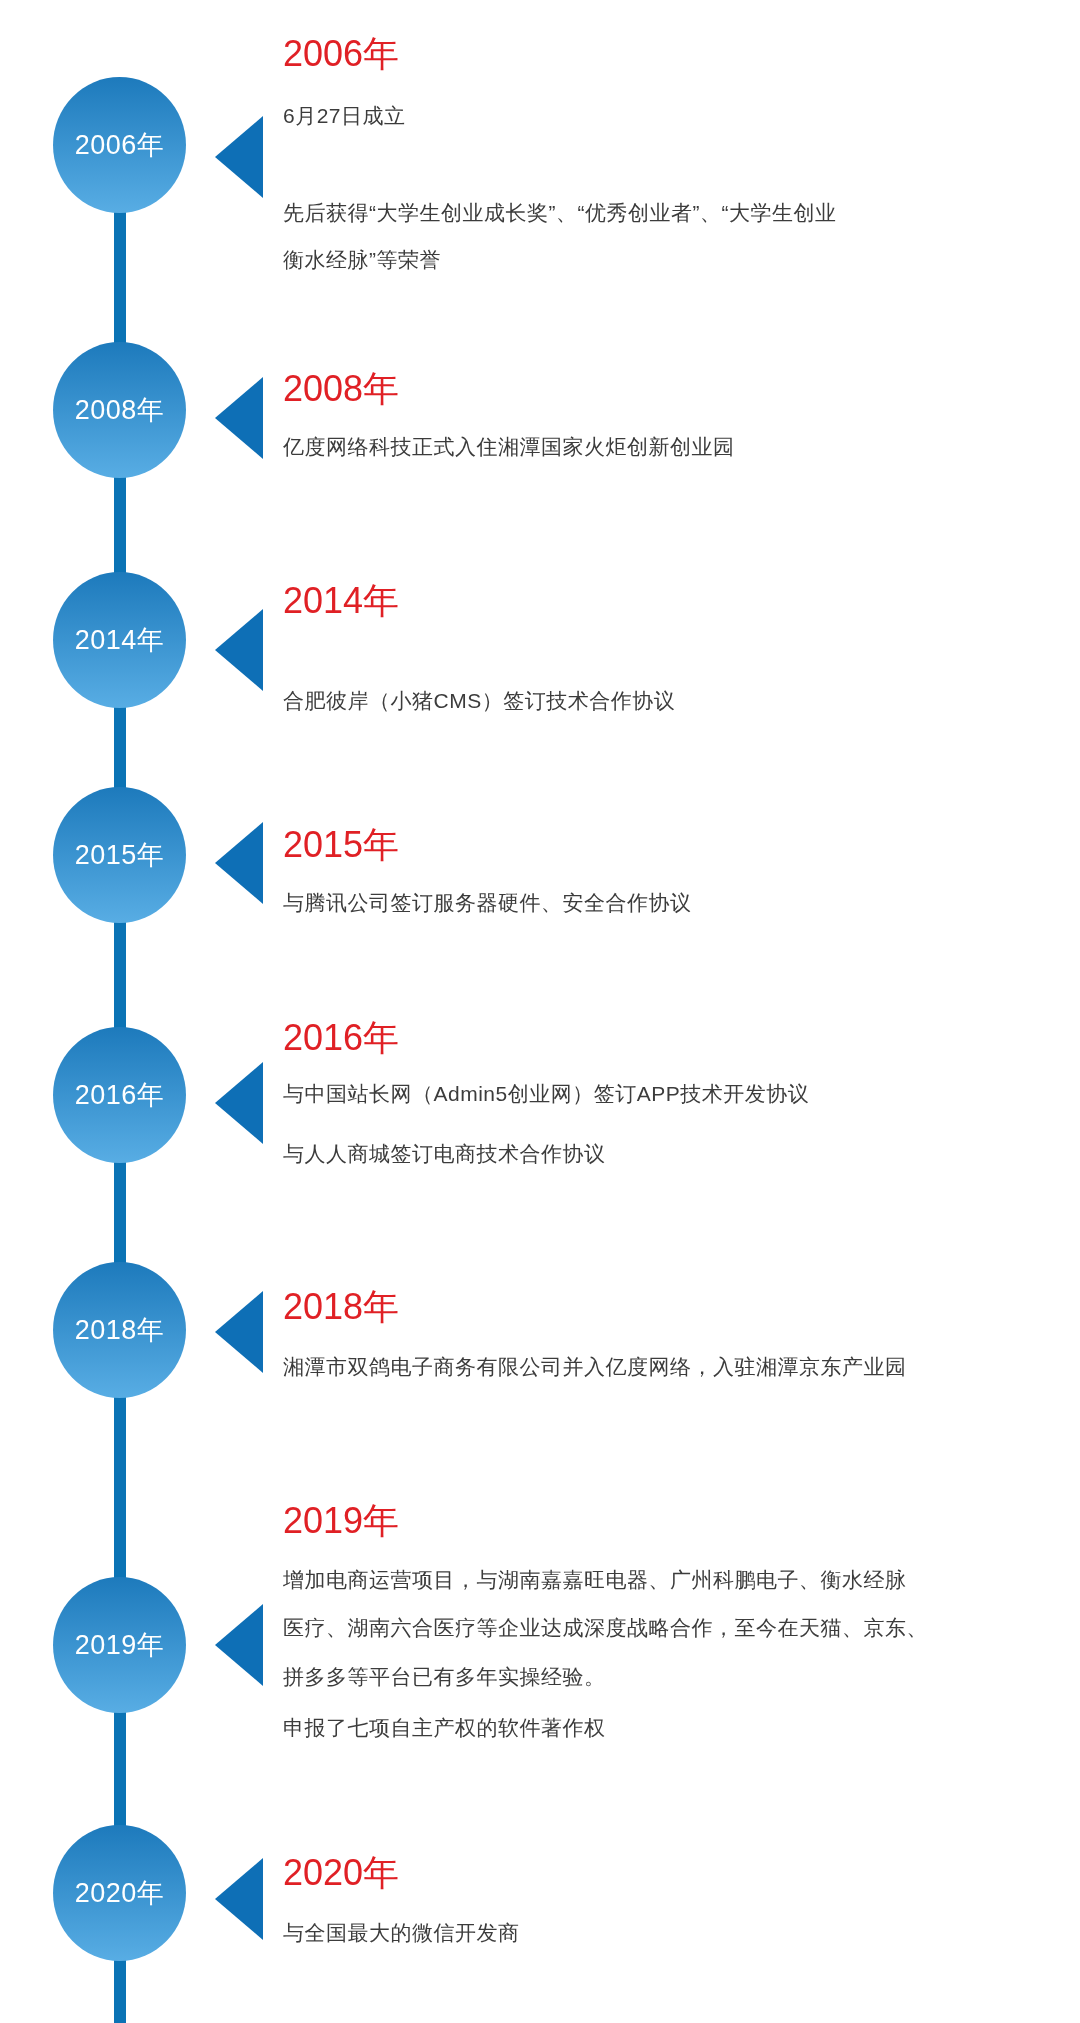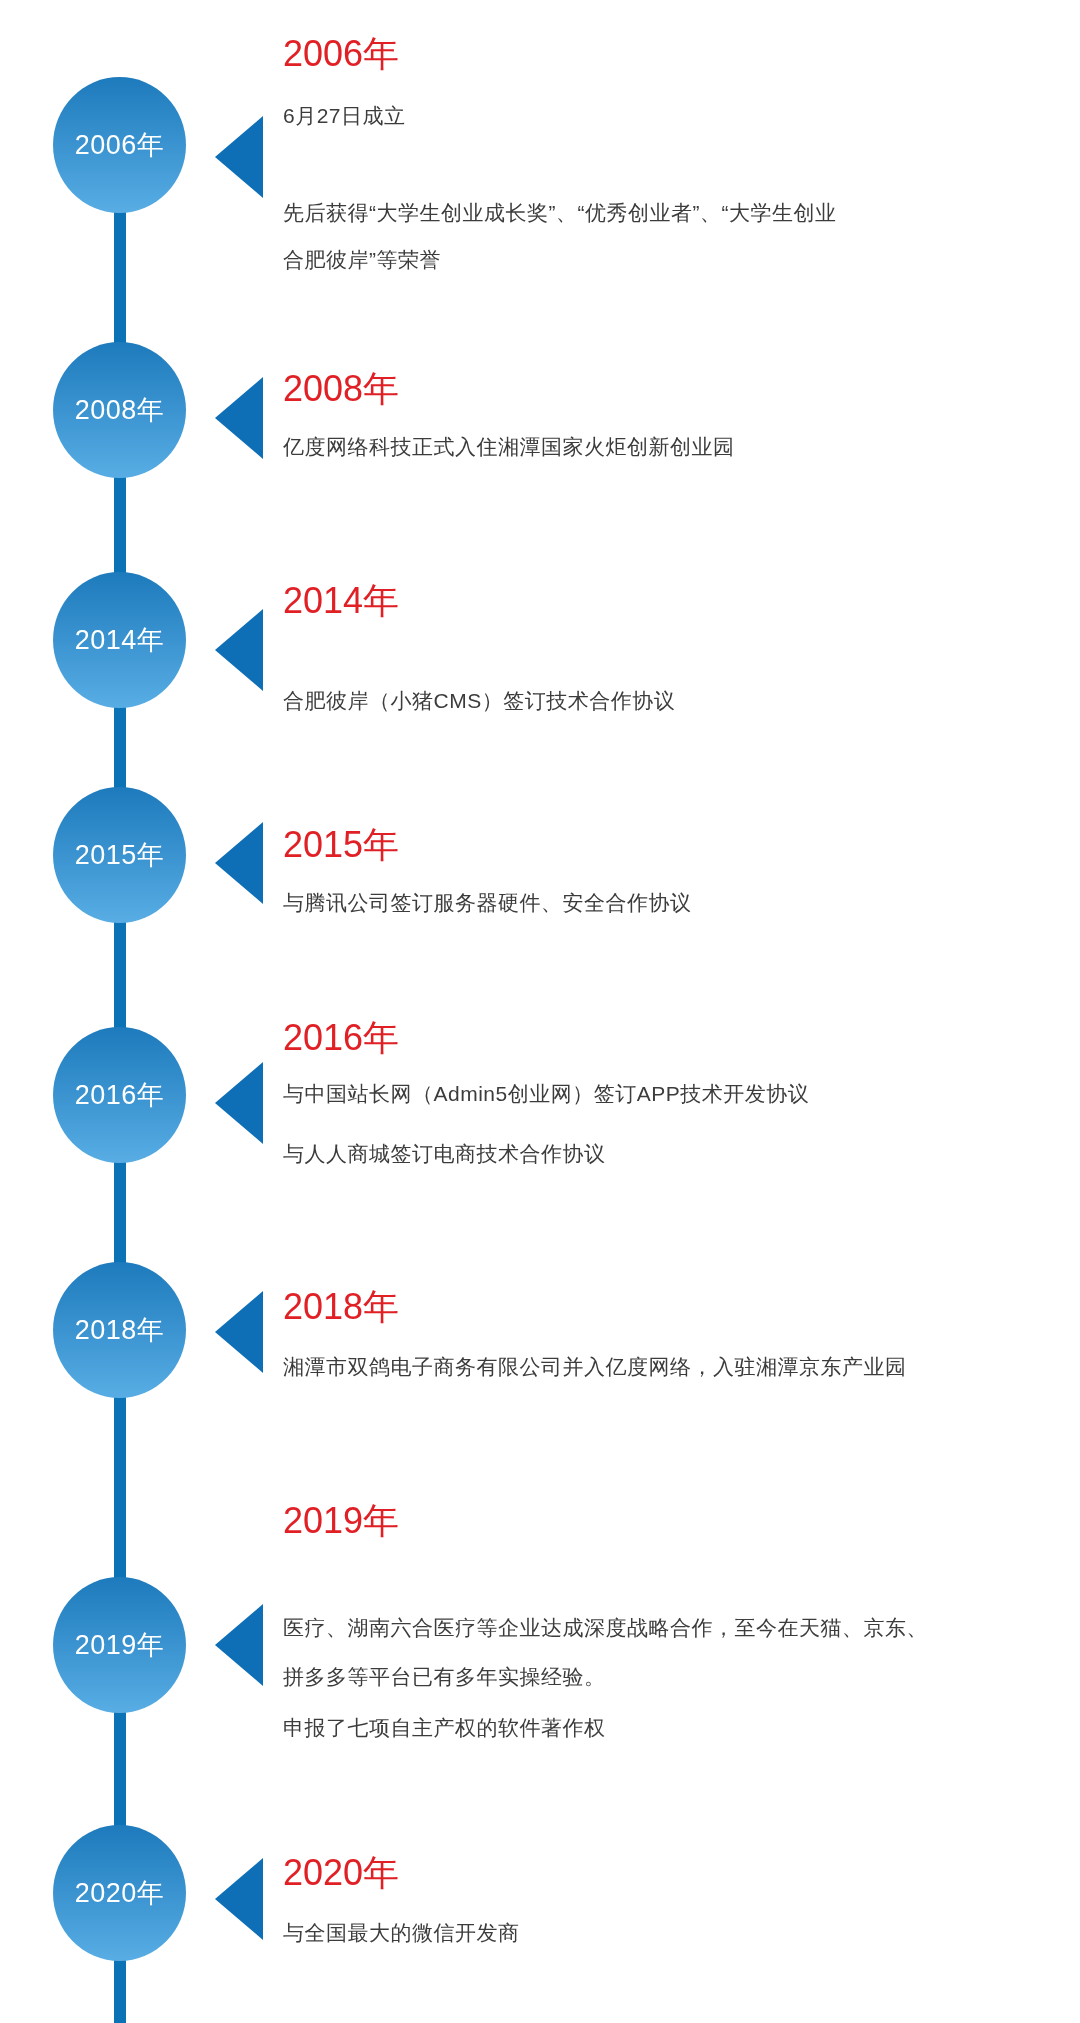--- a/index.html
+++ b/index.html
@@ -70,21 +70,21 @@
 
   <div class="stem"></div>
 
   <div class="circle" style="top:77px">
     <span>2006年</span>
   </div>
   <div class="tri" style="top:116px"></div>
   <div class="heading" style="top:33px">2006年</div>
   <div class="bodyline" style="top:99px">6月27日成立</div>
   <div class="bodyline" style="top:196px">先后获得“大学生创业成长奖”、“优秀创业者”、“大学生创业</div>
-  <div class="bodyline" style="top:243px">合肥彼岸”等荣誉</div>
+  <div class="bodyline" style="top:243px">衡水经脉”等荣誉</div>
 
   <div class="circle" style="top:342px">
     <span>2008年</span>
   </div>
   <div class="tri" style="top:377px"></div>
   <div class="heading" style="top:368px">2008年</div>
   <div class="bodyline" style="top:430px">亿度网络科技正式入住湘潭国家火炬创新创业园</div>
 
   <div class="circle" style="top:572px">
     <span>2014年</span>
@@ -113,20 +113,21 @@
   </div>
   <div class="tri" style="top:1291px"></div>
   <div class="heading" style="top:1286px">2018年</div>
   <div class="bodyline" style="top:1350px">湘潭市双鸽电子商务有限公司并入亿度网络，入驻湘潭京东产业园</div>
 
   <div class="circle" style="top:1577px">
     <span>2019年</span>
   </div>
   <div class="tri" style="top:1604px"></div>
   <div class="heading" style="top:1500px">2019年</div>
+  <div class="bodyline" style="top:1563px">增加电商运营项目，与湖南嘉嘉旺电器、广州科鹏电子、衡水经脉</div>
   <div class="bodyline" style="top:1611px">医疗、湖南六合医疗等企业达成深度战略合作，至今在天猫、京东、</div>
   <div class="bodyline" style="top:1660px">拼多多等平台已有多年实操经验。</div>
   <div class="bodyline" style="top:1711px">申报了七项自主产权的软件著作权</div>
 
   <div class="circle" style="top:1825px">
     <span>2020年</span>
   </div>
   <div class="tri" style="top:1858px"></div>
   <div class="heading" style="top:1852px">2020年</div>
   <div class="bodyline" style="top:1916px">与全国最大的微信开发商</div>

